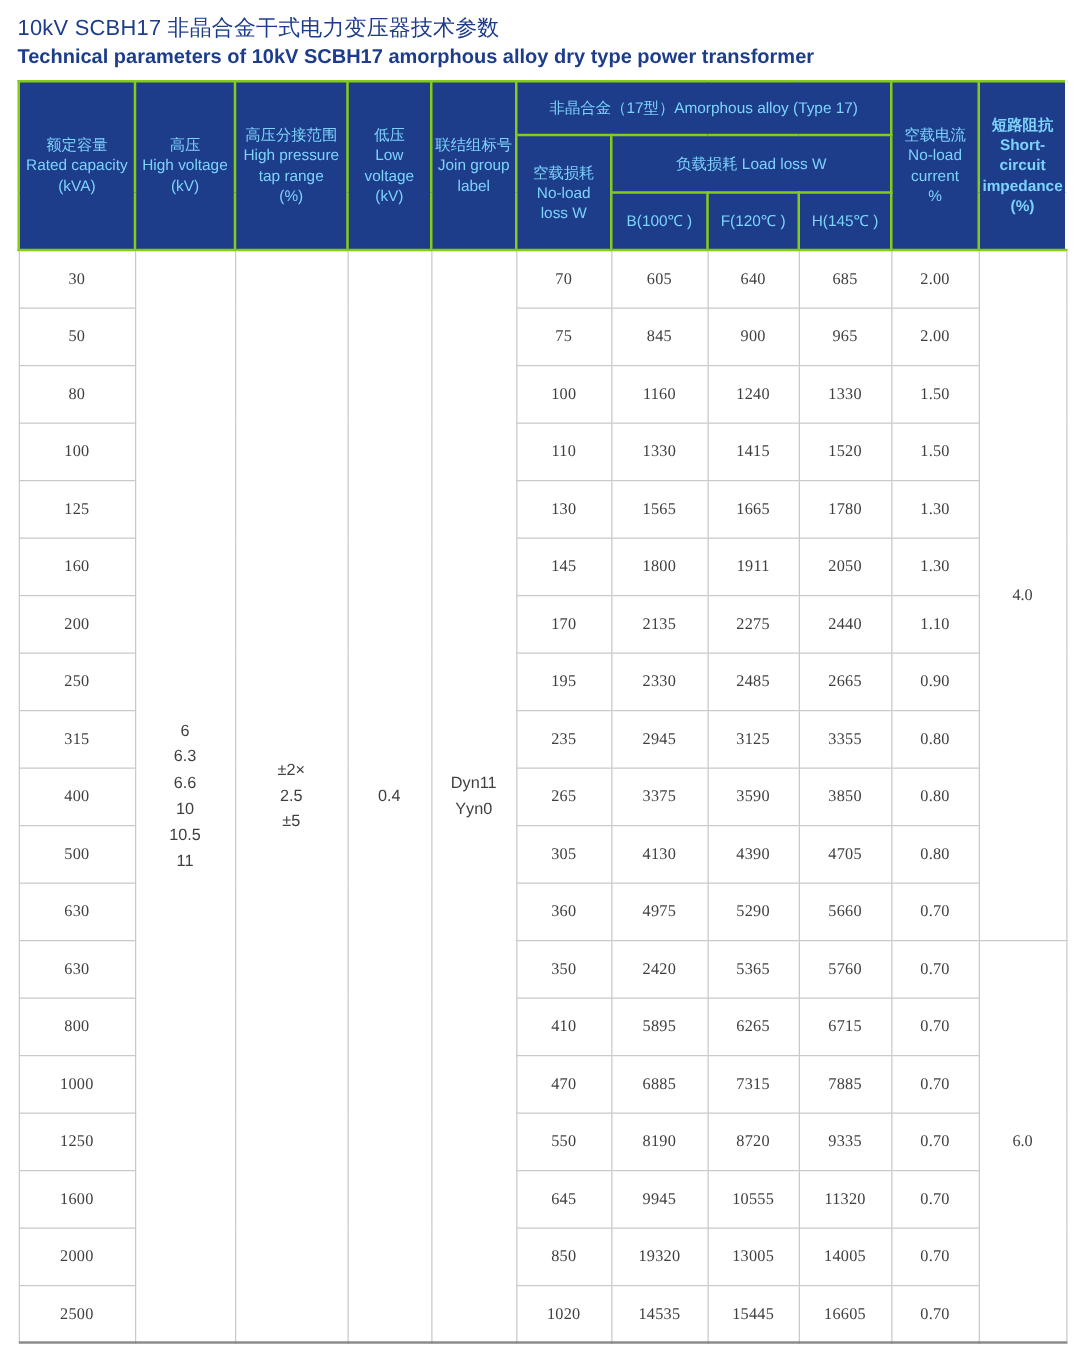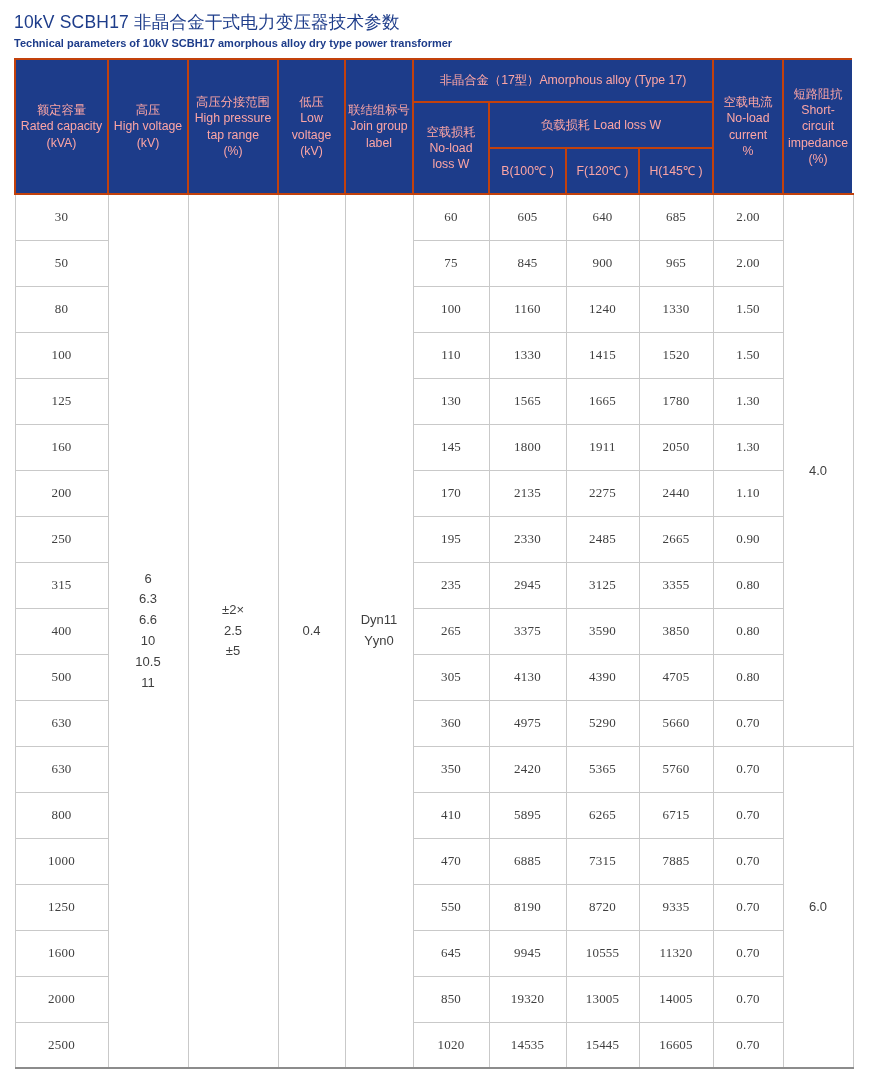--- a/index.html
+++ b/index.html
@@ -6,50 +6,50 @@
   body {
     width:873px; height:1092px;
     font-family:"Liberation Sans", sans-serif;
     -webkit-font-smoothing:antialiased;
   }
   .page-title {
     color:#1d3c8a; font-size:17.5px; font-weight:normal;
     margin:10px 0 0 14px; letter-spacing:0.2px;
   }
   .page-subtitle {
-    color:#1d3c8a; font-size:11px; font-weight:bold;
+    color:#1d3c8a; font-size:16px; font-weight:bold;
     margin:3px 0 0 14px;
   }
   table.spec {
     border-collapse:collapse; table-layout:fixed;
     margin:9px 0 0 14px; width:838px;
     border-bottom:2px solid #8c8c8c;
   }
   table.spec th {
-    background:#1d3c8a; color:#fca5a5;
-    border:2px solid #c2410c;
+    background:#1d3c8a; color:#7dd3fc;
+    border:2px solid #84cc16;
     font-weight:normal; font-size:12.3px; line-height:1.32;
     text-align:center; vertical-align:middle;
     padding:2px 1px; white-space:pre-line;
   }
   thead tr.h1 { height:43px; }
   thead tr.h2 { height:46px; }
   thead tr.h3 { height:46px; }
   table.spec td {
     border:1px solid #c9c9c9;
     text-align:center; vertical-align:middle;
     color:#3f3f3f; font-size:13px; white-space:pre-line;
     padding:0 2px;
   }
   tbody tr { height:46px; }
   td.num { font-family:"Liberation Serif", serif; font-size:13.5px; letter-spacing:0.2px; }
   td.merged { font-size:13px; line-height:1.6; }
-  td.imp { border-right:none; font-family:Liberation Sans, sans-serif; font-size:13.5px; }
+  td.imp { border-right:none; font-family:Liberation Serif, serif; font-size:13.5px; }
   td.imp-sep { border-bottom:1px solid #c9c9c9; }
-  thead th.last { border-right:2px solid #ffffff; }
+  thead th.last { border-right:2px solid #ffffff;font-weight:bold; }
 </style>
 </head>
 <body>
 
 <div class="page-title">10kV SCBH17 非晶合金干式电力变压器技术参数</div>
 <div class="page-subtitle">Technical parameters of 10kV SCBH17 amorphous alloy dry type power transformer</div>
 
 <table class="spec">
   <colgroup>
     <col style="width:93px">
@@ -114,21 +114,21 @@
 6.6
 10
 10.5
 11</td>
       <td class="merged" rowspan="19">±2×
 2.5
 ±5</td>
       <td class="merged" rowspan="19">0.4</td>
       <td class="merged" rowspan="19">Dyn11
 Yyn0</td>
-      <td class="num">60</td>
+      <td class="num">70</td>
       <td class="num">605</td>
       <td class="num">640</td>
       <td class="num">685</td>
       <td class="num">2.00</td>
       <td class="imp imp-sep" rowspan="12">4.0</td>
     </tr>
     <tr>
       <td class="num">50</td>
       <td class="num">75</td>
       <td class="num">845</td>

